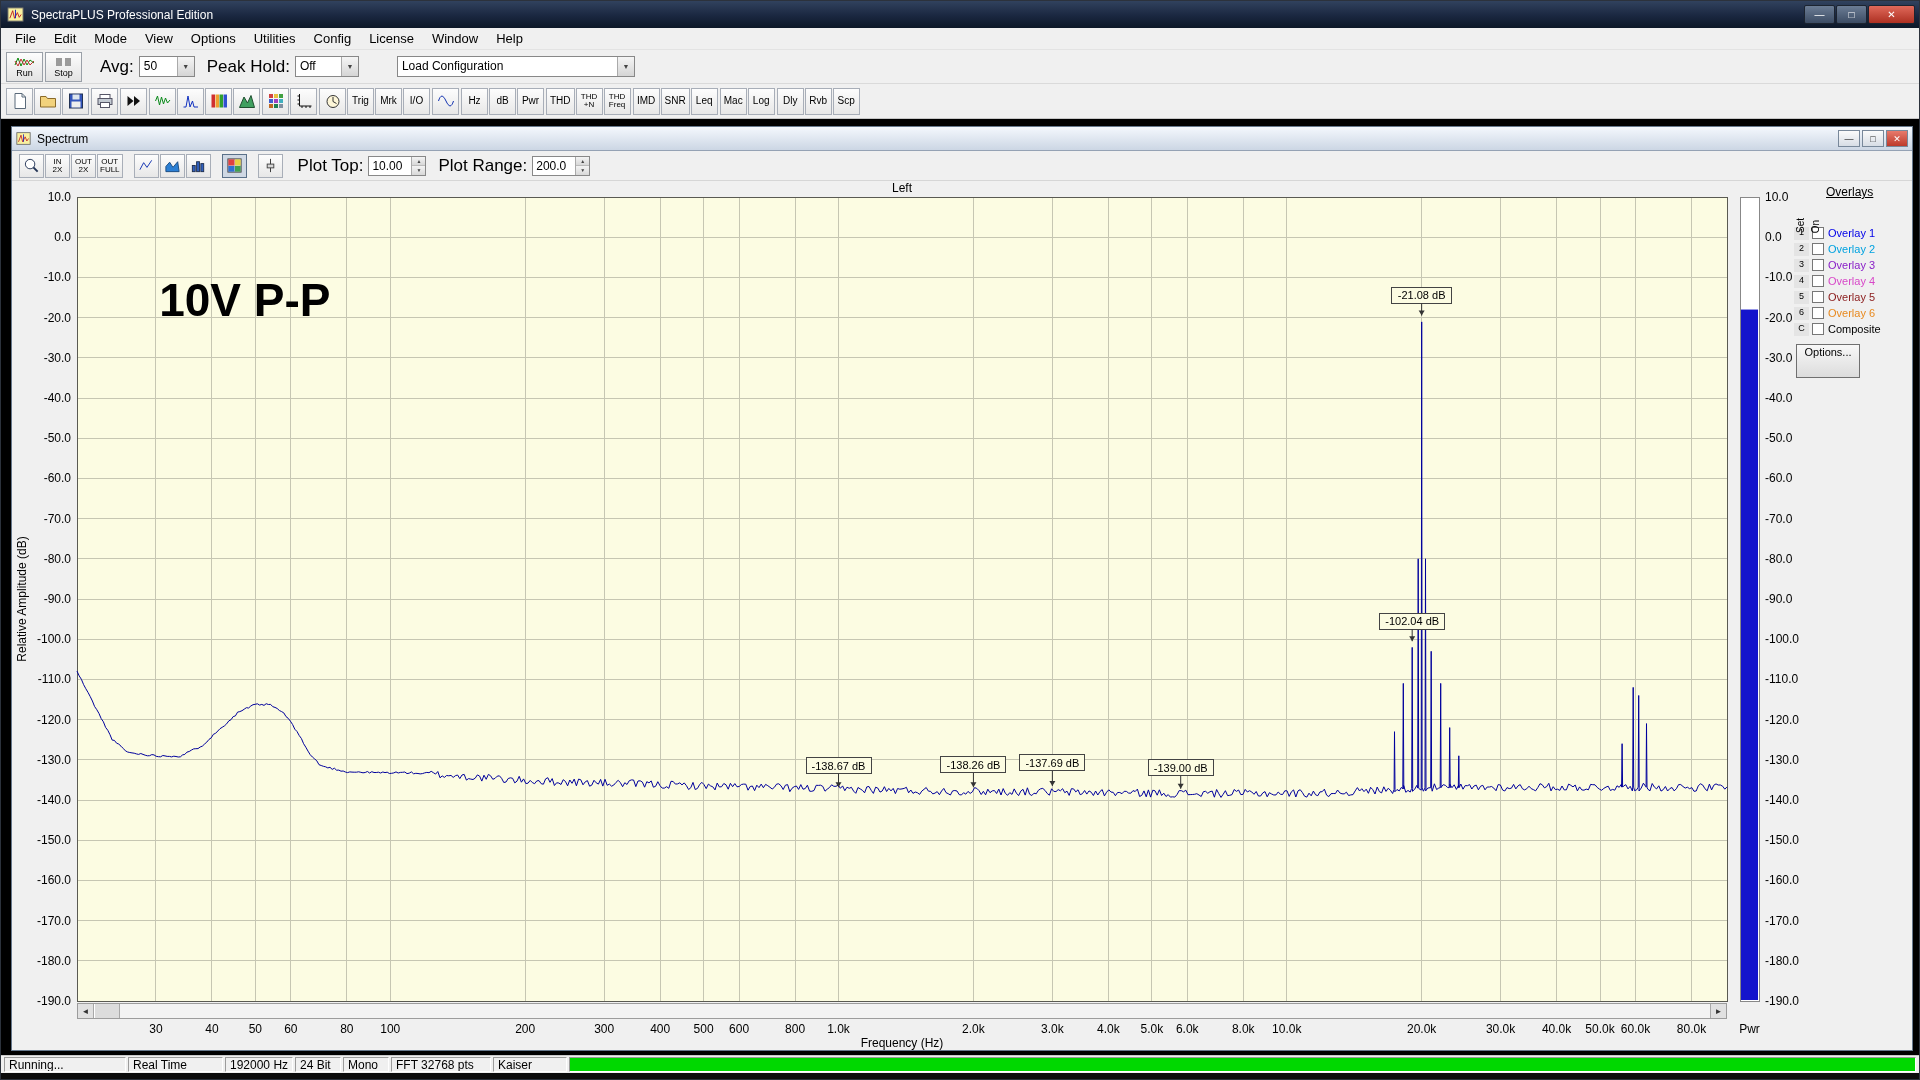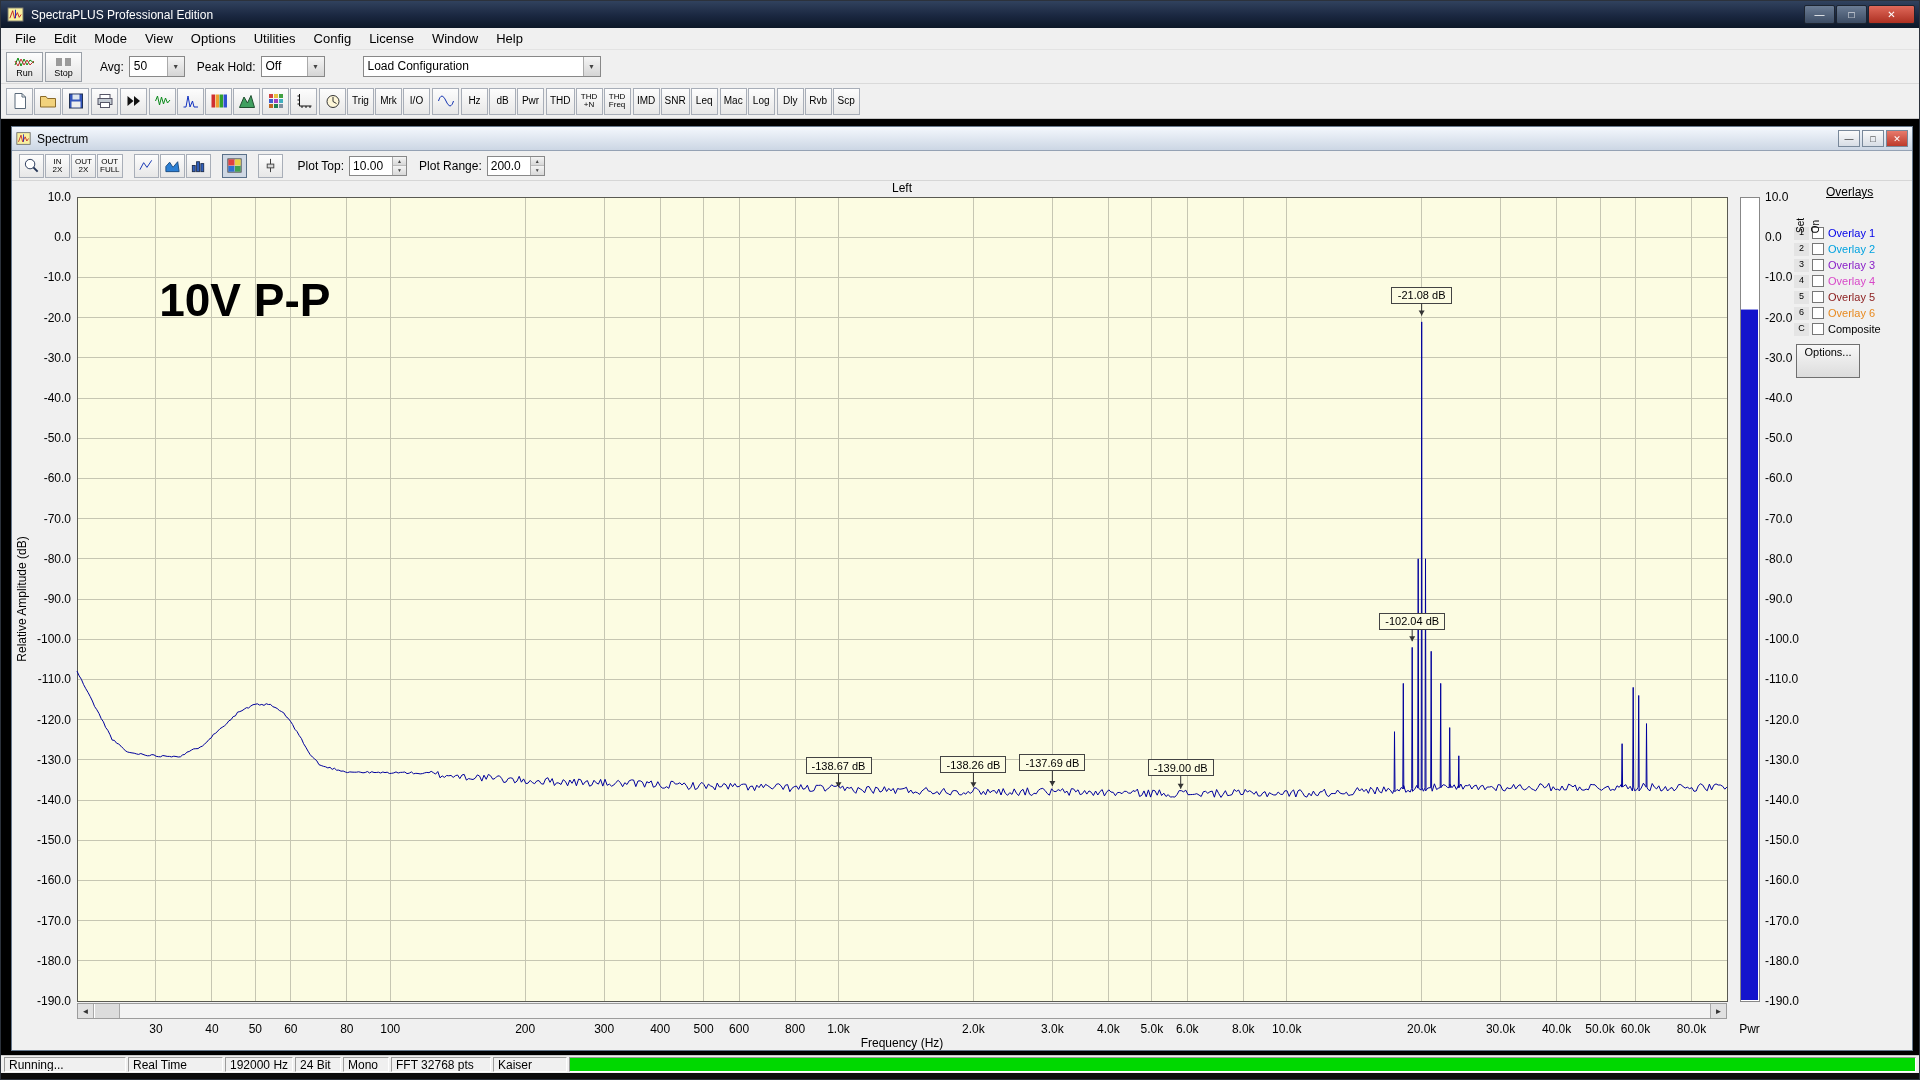--- a/index.html
+++ b/index.html
@@ -14,21 +14,21 @@
   .winbtn{width:31px;height:19px;display:flex;align-items:center;justify-content:center;font-size:10px;color:#fff;background:linear-gradient(#6b7c94,#3c4c64);border:1px solid #1c2430;border-radius:2px;cursor:default}
   .winbtn.close-button{width:47px;background:linear-gradient(#e0695a,#ad3022)}
   
   .menubar{height:22px;background:#f0f0f0;display:flex;align-items:center;padding-left:5px;border-bottom:1px solid #e3e3e3;flex:0 0 auto}
   .menu-item{font-size:13px;padding:2px 9px}
   
   .toolbar1{height:34px;display:flex;align-items:center;background:#f0f0f0;border-bottom:1px solid #dadada;padding-left:5px;flex:0 0 auto}
   .runstop{width:37px;height:30px;border:1px solid #9aa0a8;background:linear-gradient(#fdfdfd,#e3e3e3);display:flex;flex-direction:column;align-items:center;justify-content:center;margin-right:2px}
   .runstop svg{width:22px;height:14px;display:block}
   .runstop .lbl{font-size:9px;line-height:9px}
-  .tb-label{font-size:12px;margin:0 5px;white-space:nowrap}
+  .tb-label{font-size:17px;margin:0 5px;white-space:nowrap}
   .combo{height:21px;border:1px solid #888;background:#fff;display:flex;align-items:stretch;font-size:12px}
   .combo .val{padding:2px 4px 0 4px;flex:1;white-space:nowrap;overflow:hidden}
   .combo .arrow{width:17px;background:linear-gradient(#f5f5f5,#d5d5d5);border-left:1px solid #aaa;display:flex;align-items:center;justify-content:center;font-size:7px;color:#444}
   
   .toolbar2{height:35px;display:flex;align-items:center;background:#f0f0f0;border-bottom:1px solid #c6c6c6;padding-left:5px;flex:0 0 auto}
   .tbtn{min-width:27px;height:27px;padding:1px 3px;border:1px solid #a8aeb8;background:linear-gradient(#fdfdfd,#e7e7e7);display:flex;flex-direction:column;align-items:center;justify-content:center;margin-right:1px;font-size:10px;line-height:10px;white-space:nowrap}
   .tbtn.gap{margin-left:1px}
   .tbtn svg{width:18px;height:18px;display:block}
   .tbtn .l2{font-size:8px;line-height:8px}
   

